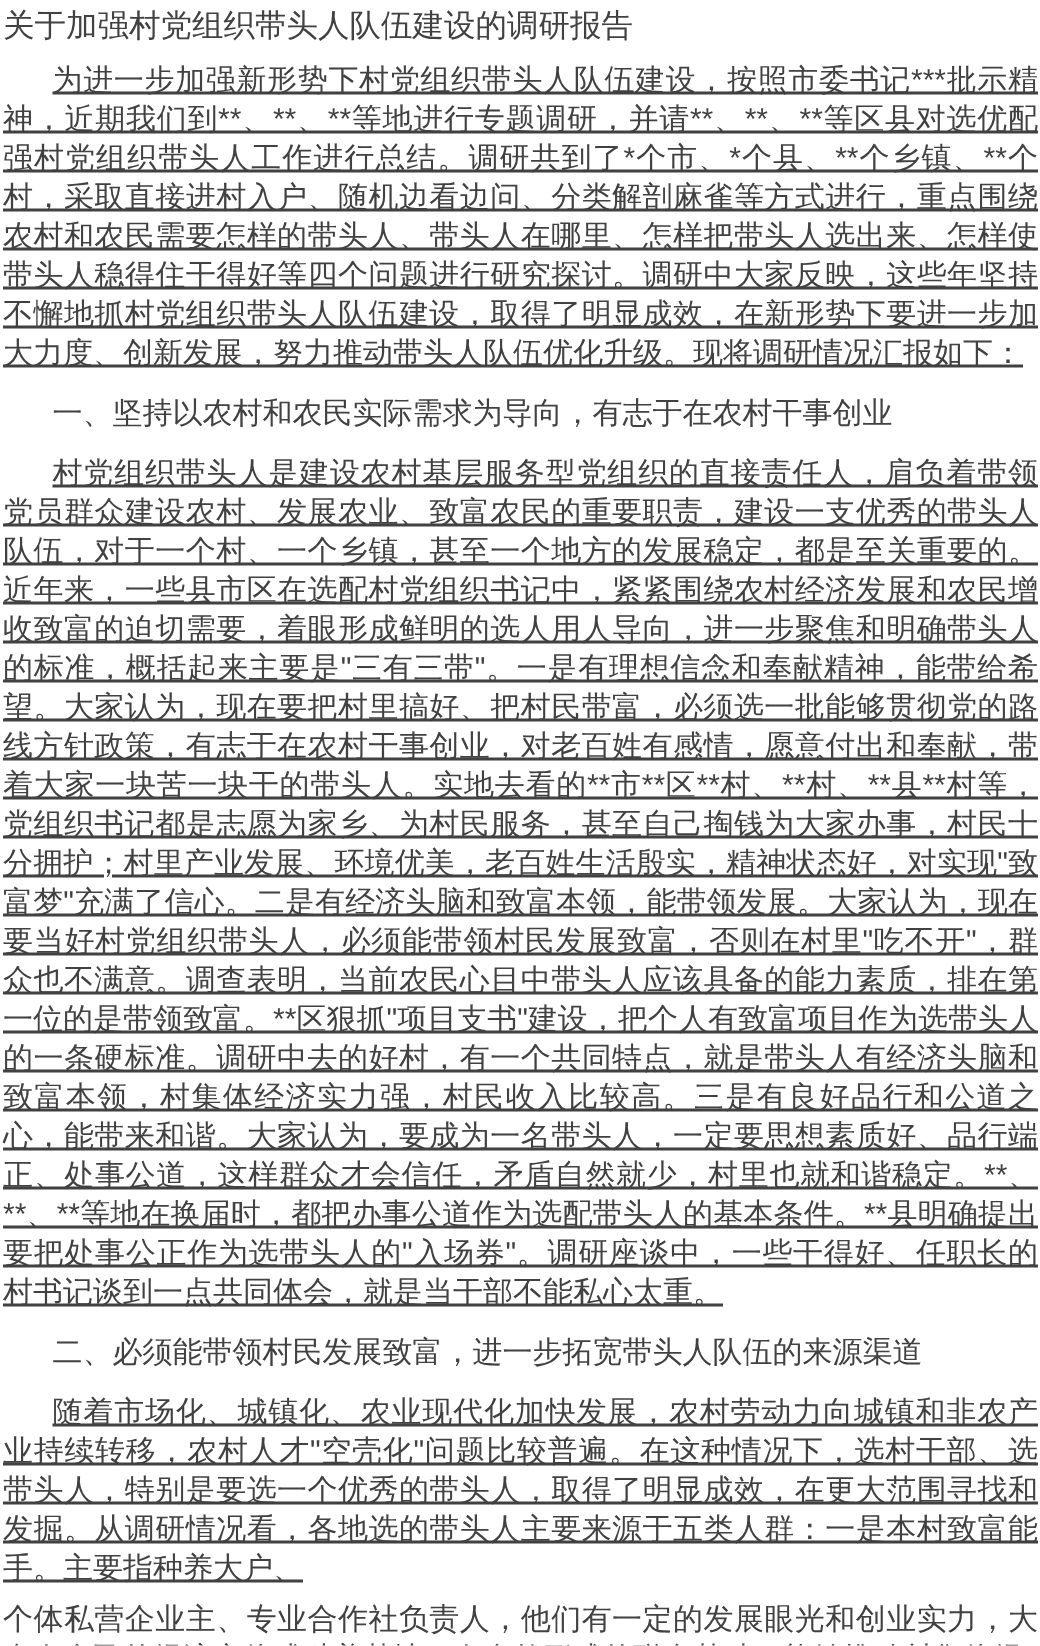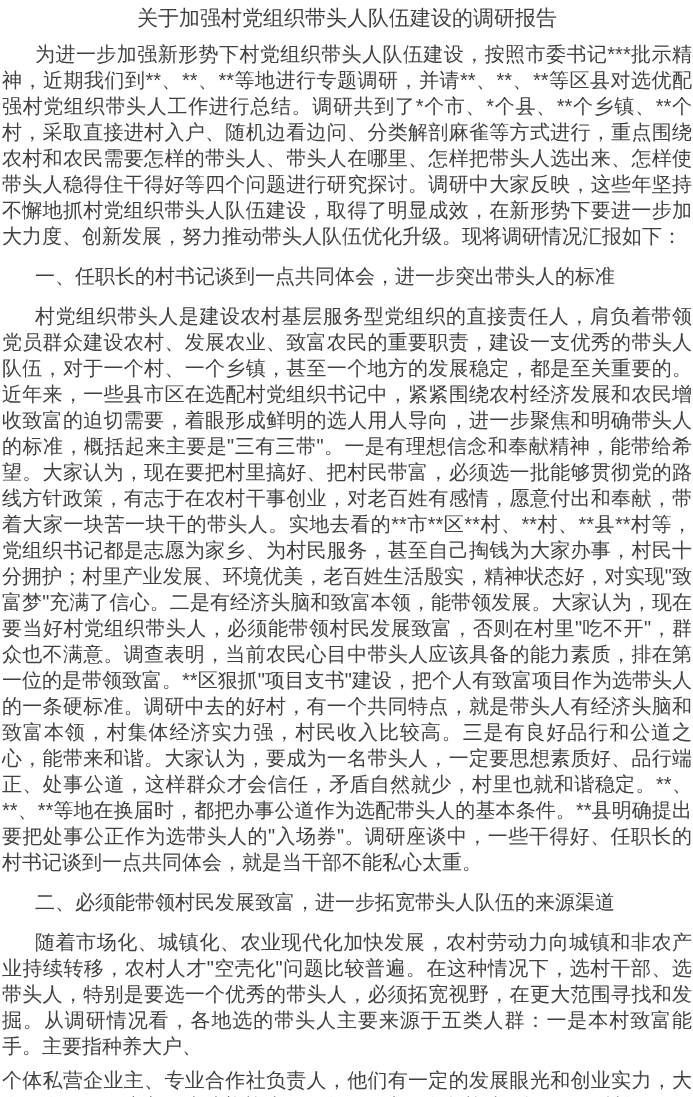--- a/index.html
+++ b/index.html
@@ -17,28 +17,29 @@
   .doc {
     padding: 4px 1px 0 2px;
     font-size: 20px;
     line-height: 26px;
     text-align: justify;
   }
   .title {
     font-size: 21px;
     line-height: 27px;
     font-weight: 400;
-    text-align: center;
+    text-align: left;
     margin: 0 0 10px 0;
   }
   .para {
     margin: 0 0 14px 0;
   }
   .para.indent {
     text-indent: 33px;
+    text-decoration: underline;
   }
   .para.tight {
     margin-bottom: 8px;
   }
   .heading {
     font-size: 20px;
     line-height: 26px;
     font-weight: 400;
     margin: 0 0 14px 0;
     text-indent: 33px;
@@ -46,22 +47,22 @@
   }
 </style>
 </head>
 <body>
 
 <main class="doc">
   <h1 class="title">关于加强村党组织带头人队伍建设的调研报告</h1>
 
   <p class="para indent">为进一步加强新形势下村党组织带头人队伍建设，按照市委书记***批示精神，近期我们到**、**、**等地进行专题调研，并请**、**、**等区县对选优配强村党组织带头人工作进行总结。调研共到了*个市、*个县、**个乡镇、**个村，采取直接进村入户、随机边看边问、分类解剖麻雀等方式进行，重点围绕农村和农民需要怎样的带头人、带头人在哪里、怎样把带头人选出来、怎样使带头人稳得住干得好等四个问题进行研究探讨。调研中大家反映，这些年坚持不懈地抓村党组织带头人队伍建设，取得了明显成效，在新形势下要进一步加大力度、创新发展，努力推动带头人队伍优化升级。现将调研情况汇报如下：</p>
 
-  <h2 class="heading">一、任职长的村书记谈到一点共同体会，进一步突出带头人的标准</h2>
+  <h2 class="heading">一、坚持以农村和农民实际需求为导向，有志于在农村干事创业</h2>
 
   <p class="para indent">村党组织带头人是建设农村基层服务型党组织的直接责任人，肩负着带领党员群众建设农村、发展农业、致富农民的重要职责，建设一支优秀的带头人队伍，对于一个村、一个乡镇，甚至一个地方的发展稳定，都是至关重要的。近年来，一些县市区在选配村党组织书记中，紧紧围绕农村经济发展和农民增收致富的迫切需要，着眼形成鲜明的选人用人导向，进一步聚焦和明确带头人的标准，概括起来主要是"三有三带"。一是有理想信念和奉献精神，能带给希望。大家认为，现在要把村里搞好、把村民带富，必须选一批能够贯彻党的路线方针政策，有志于在农村干事创业，对老百姓有感情，愿意付出和奉献，带着大家一块苦一块干的带头人。实地去看的**市**区**村、**村、**县**村等，党组织书记都是志愿为家乡、为村民服务，甚至自己掏钱为大家办事，村民十分拥护；村里产业发展、环境优美，老百姓生活殷实，精神状态好，对实现"致富梦"充满了信心。二是有经济头脑和致富本领，能带领发展。大家认为，现在要当好村党组织带头人，必须能带领村民发展致富，否则在村里"吃不开"，群众也不满意。调查表明，当前农民心目中带头人应该具备的能力素质，排在第一位的是带领致富。**区狠抓"项目支书"建设，把个人有致富项目作为选带头人的一条硬标准。调研中去的好村，有一个共同特点，就是带头人有经济头脑和致富本领，村集体经济实力强，村民收入比较高。三是有良好品行和公道之心，能带来和谐。大家认为，要成为一名带头人，一定要思想素质好、品行端正、处事公道，这样群众才会信任，矛盾自然就少，村里也就和谐稳定。**、**、**等地在换届时，都把办事公道作为选配带头人的基本条件。**县明确提出要把处事公正作为选带头人的"入场券"。调研座谈中，一些干得好、任职长的村书记谈到一点共同体会，就是当干部不能私心太重。</p>
 
   <h2 class="heading">二、必须能带领村民发展致富，进一步拓宽带头人队伍的来源渠道</h2>
 
-  <p class="para indent tight">随着市场化、城镇化、农业现代化加快发展，农村劳动力向城镇和非农产业持续转移，农村人才"空壳化"问题比较普遍。在这种情况下，选村干部、选带头人，特别是要选一个优秀的带头人，必须拓宽视野，在更大范围寻找和发掘。从调研情况看，各地选的带头人主要来源于五类人群：一是本村致富能手。主要指种养大户、</p>
+  <p class="para indent tight">随着市场化、城镇化、农业现代化加快发展，农村劳动力向城镇和非农产业持续转移，农村人才"空壳化"问题比较普遍。在这种情况下，选村干部、选带头人，特别是要选一个优秀的带头人，取得了明显成效，在更大范围寻找和发掘。从调研情况看，各地选的带头人主要来源于五类人群：一是本村致富能手。主要指种养大户、</p>
 
   <p class="para">个体私营企业主、专业合作社负责人，他们有一定的发展眼光和创业实力，大多有自己的经济实体或种养基地，有自然形成的联合基础，能够推动村集体经</p>
 </main>
 
 </body></html>

